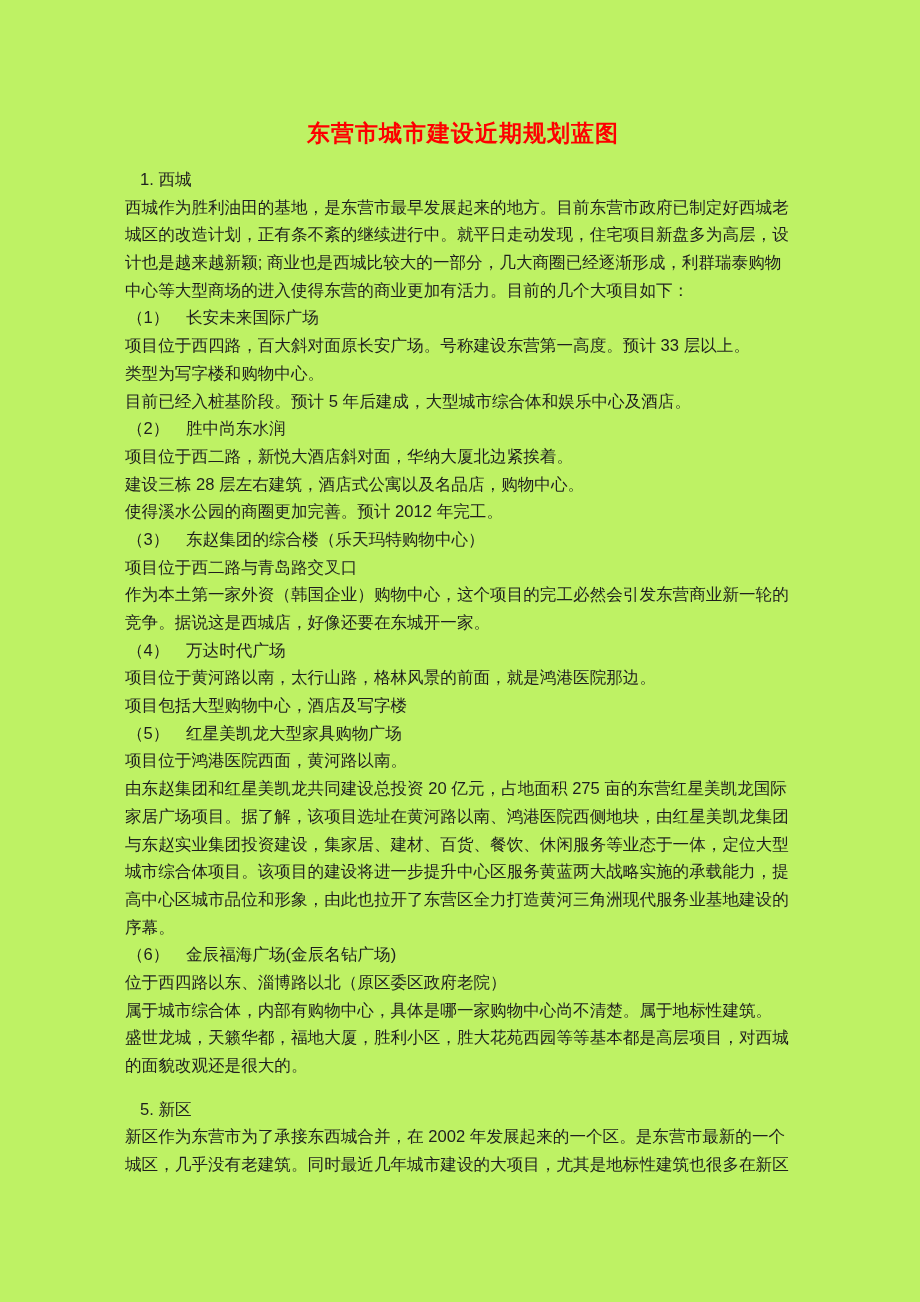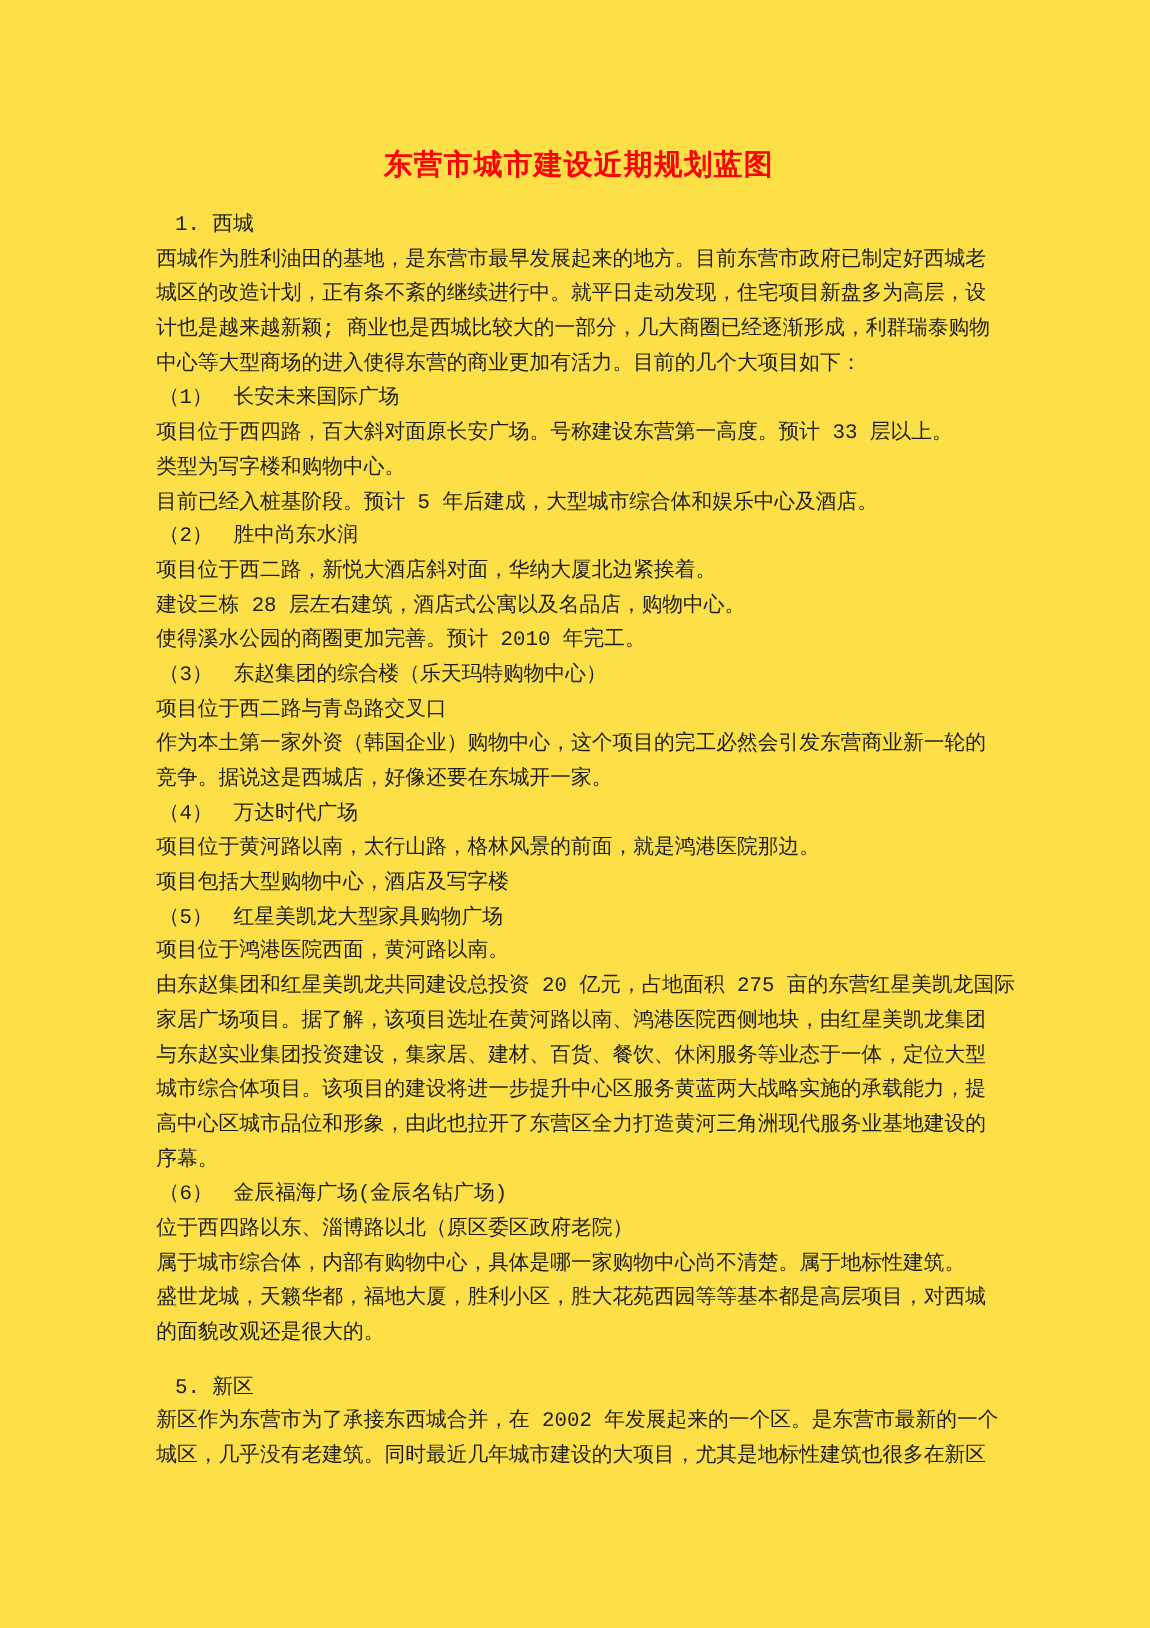--- a/index.html
+++ b/index.html
@@ -1,23 +1,23 @@
 <!DOCTYPE html>
 <html><head>
 <meta charset="utf-8">
 <style>
   * { margin: 0; padding: 0; box-sizing: border-box; }
   html, body { background: #ffffff; }
   .page {
     position: relative;
     width: 920px;
     height: 1302px;
-    background: #fde047;
+    background: #bef264;
     overflow: hidden;
-    font-family: Liberation Mono, monospace;
+    font-family: Liberation Sans, sans-serif;
   }
   .content {
     position: absolute;
     left: 125px;
     top: 116px;
     width: 676px;
   }
   .doc-title {
     font-size: 23px;
     font-weight: bold;
@@ -50,21 +50,21 @@
         <div class="line body">城区的改造计划，正有条不紊的继续进行中。就平日走动发现，住宅项目新盘多为高层，设</div>
         <div class="line body">计也是越来越新颖; 商业也是西城比较大的一部分，几大商圈已经逐渐形成，利群瑞泰购物</div>
         <div class="line body">中心等大型商场的进入使得东营的商业更加有活力。目前的几个大项目如下：</div>
         <div class="line item">（1）　长安未来国际广场</div>
         <div class="line body">项目位于西四路，百大斜对面原长安广场。号称建设东营第一高度。预计 33 层以上。</div>
         <div class="line body">类型为写字楼和购物中心。</div>
         <div class="line body">目前已经入桩基阶段。预计 5 年后建成，大型城市综合体和娱乐中心及酒店。</div>
         <div class="line item">（2）　胜中尚东水润</div>
         <div class="line body">项目位于西二路，新悦大酒店斜对面，华纳大厦北边紧挨着。</div>
         <div class="line body">建设三栋 28 层左右建筑，酒店式公寓以及名品店，购物中心。</div>
-        <div class="line body">使得溪水公园的商圈更加完善。预计 2010 年完工。</div>
+        <div class="line body">使得溪水公园的商圈更加完善。预计 2012 年完工。</div>
         <div class="line item">（3）　东赵集团的综合楼（乐天玛特购物中心）</div>
         <div class="line body">项目位于西二路与青岛路交叉口</div>
         <div class="line body">作为本土第一家外资（韩国企业）购物中心，这个项目的完工必然会引发东营商业新一轮的</div>
         <div class="line body">竞争。据说这是西城店，好像还要在东城开一家。</div>
         <div class="line item">（4）　万达时代广场</div>
         <div class="line body">项目位于黄河路以南，太行山路，格林风景的前面，就是鸿港医院那边。</div>
         <div class="line body">项目包括大型购物中心，酒店及写字楼</div>
         <div class="line item">（5）　红星美凯龙大型家具购物广场</div>
         <div class="line body">项目位于鸿港医院西面，黄河路以南。</div>
         <div class="line body">由东赵集团和红星美凯龙共同建设总投资 20 亿元，占地面积 275 亩的东营红星美凯龙国际</div>

